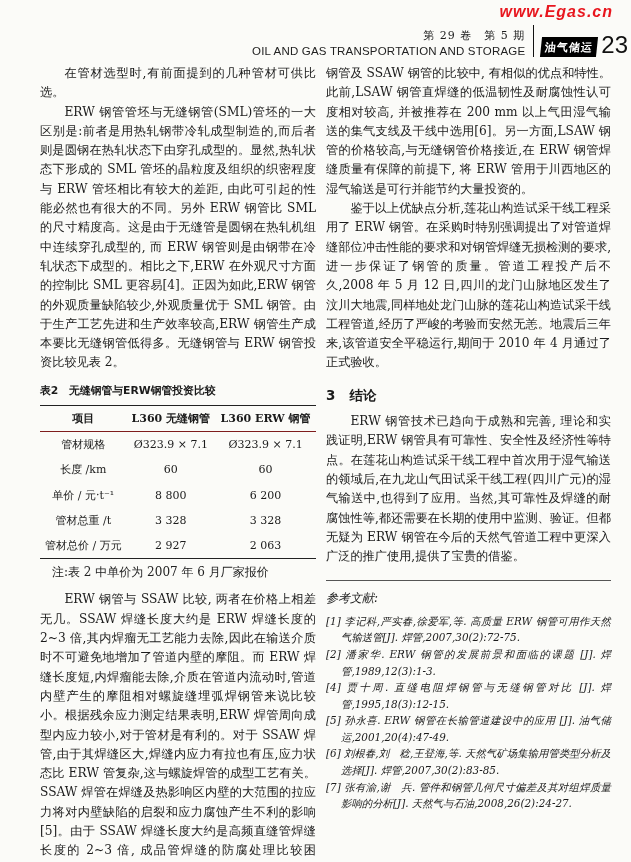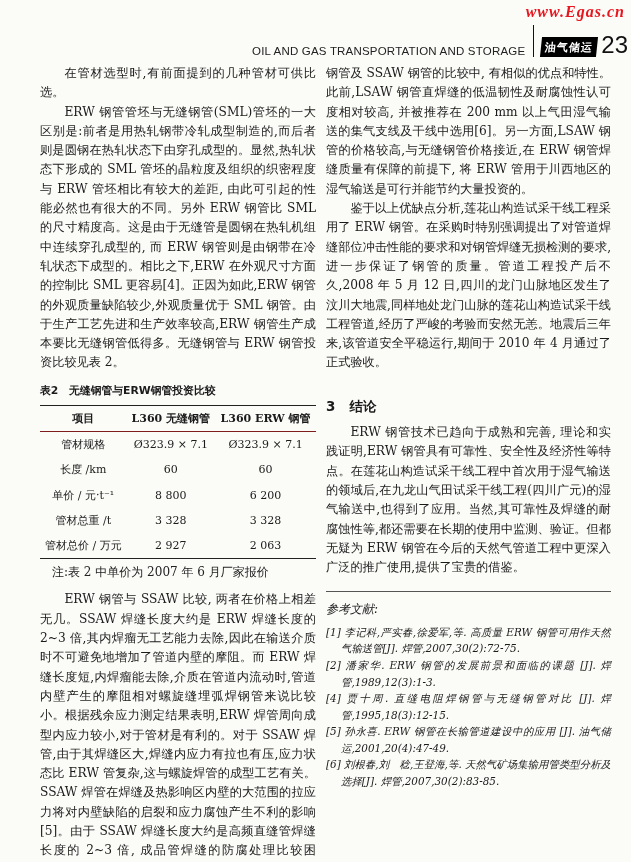--- a/index.html
+++ b/index.html
@@ -6,25 +6,25 @@
   html,body { width:631px; }
   body {
     width:631px; height:862px;
     background:#fbfbf8;
     color:#1b1b1b;
     font-family:"DejaVu Serif","Liberation Serif",serif;
     position:relative;
     overflow:hidden;
   }
   .watermark {
-    position:absolute; top:3px; right:6px;
+    position:absolute; top:3px; right:18px;
     color:#e8161e;
     font-style:italic; font-weight:bold;
     font-size:16px; letter-spacing:1px;
-    font-family:Liberation Serif, serif;
+    font-family:Liberation Sans, sans-serif;
   }
   .header {
     margin-top:25px;
     display:flex; justify-content:flex-end; align-items:flex-end;
     padding-right:3px;
   }
   .header-text { text-align:right; padding-right:8px; }
   .vol { font-size:11px; letter-spacing:1px; margin-bottom:2px; }
   .jname {
     font-family:"Liberation Sans","DejaVu Sans",sans-serif;
@@ -66,41 +66,42 @@
     font-weight:bold; padding:6px 2px; text-align:center;
     border-bottom:1px solid #7f1d1d;
     font-family:"DejaVu Serif",serif;
   }
   table.tbl2 td { padding:6px 2px; text-align:center; }
   .tbl-note { font-size:12px; margin:4px 0 8px 12px; text-indent:0; color:#222; }
   
   .sec-head {
     font-family:"DejaVu Sans","Liberation Sans",sans-serif;
     font-weight:bold; font-size:13.5px;
-    margin:24px 0 7px 0; text-align:left;
+    margin:13px 0 7px 0; text-align:left;
   }
   .sec-head .sec-num { margin-right:14px; }
   
   .ref-rule { border:0; border-top:1px solid #555; margin:14px 0 8px 0; }
   .ref-head {
     font-style:italic; font-size:12px; margin-bottom:4px;
     text-align:left;
   }
   .ref {
     font-style:italic; font-size:10.4px; line-height:16.6px;
     padding-left:15px; text-indent:-15px; text-align:justify;
   }
 </style>
 </head>
 <body>
 
 <div class="watermark">www.Egas.cn</div>
 
 <div class="header">
   <div class="header-text">
+    <div class="vol">第 29 卷　第 5 期</div>
     <div class="jname">OIL AND GAS TRANSPORTATION AND STORAGE</div>
   </div>
   <div class="vline"></div>
   <div class="logo">油气储运</div>
   <div class="pageno">23</div>
 </div>
 
 <div class="columns">
 
   <div class="col left">
@@ -159,15 +160,16 @@
     </div>
     <p class="para">ERW 钢管技术已趋向于成熟和完善, 理论和实践证明,ERW 钢管具有可靠性、安全性及经济性等特点。在莲花山构造试采干线工程中首次用于湿气输送的领域后,在九龙山气田试采干线工程(四川广元)的湿气输送中,也得到了应用。当然,其可靠性及焊缝的耐腐蚀性等,都还需要在长期的使用中监测、验证。但都无疑为 ERW 钢管在今后的天然气管道工程中更深入广泛的推广使用,提供了宝贵的借鉴。</p>
 
     <hr class="ref-rule">
     <div class="ref-head">参考文献:</div>
     <div class="ref">[1] 李记科,严实春,徐爱军,等. 高质量 ERW 钢管可用作天然气输送管[J]. 焊管,2007,30(2):72-75.</div>
     <div class="ref">[2] 潘家华. ERW 钢管的发展前景和面临的课题 [J]. 焊管,1989,12(3):1-3.</div>
     <div class="ref">[4] 贾十周. 直缝电阻焊钢管与无缝钢管对比 [J]. 焊管,1995,18(3):12-15.</div>
     <div class="ref">[5] 孙永喜. ERW 钢管在长输管道建设中的应用 [J]. 油气储运,2001,20(4):47-49.</div>
     <div class="ref">[6] 刘根春,刘　稔,王登海,等. 天然气矿场集输用管类型分析及选择[J]. 焊管,2007,30(2):83-85.</div>
+    <div class="ref">[7] 张有渝,谢　兵. 管件和钢管几何尺寸偏差及其对组焊质量影响的分析[J]. 天然气与石油,2008,26(2):24-27.</div>
   </div>
 
 </div>
 
 </body></html>

